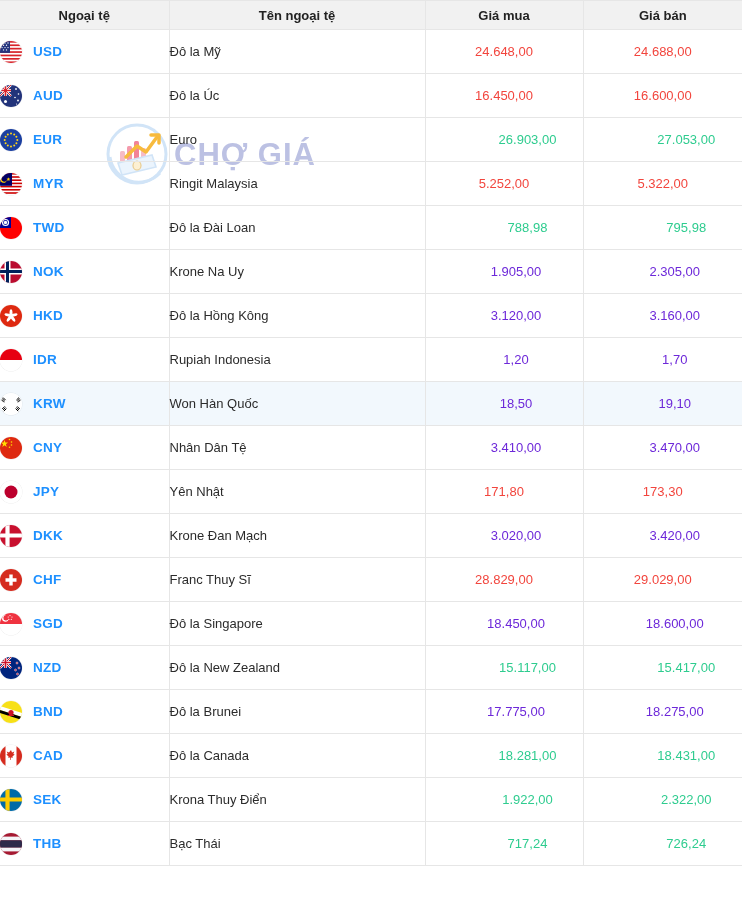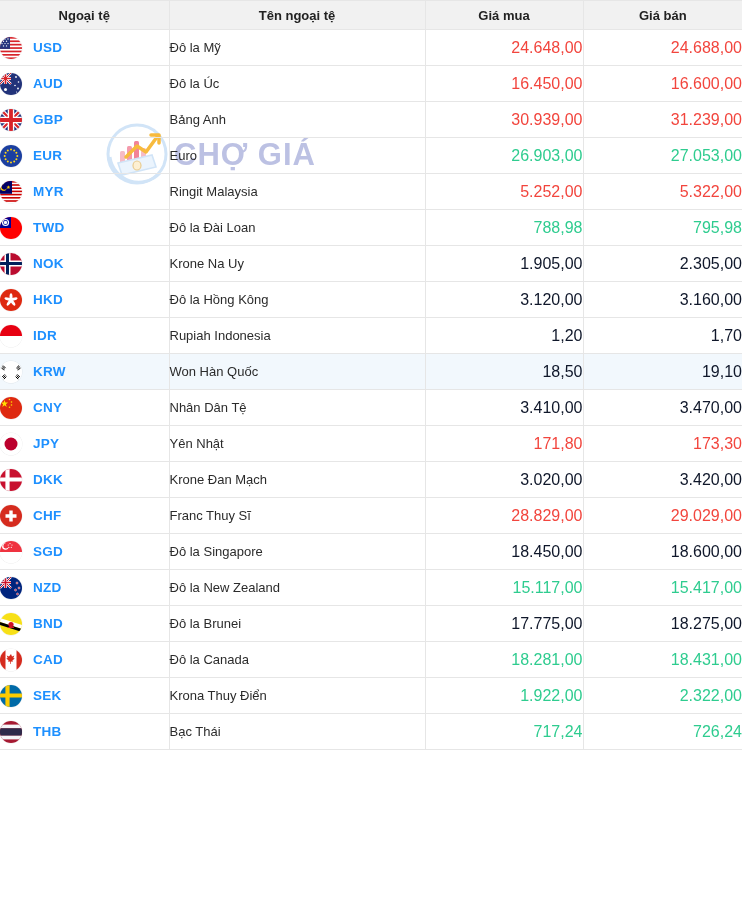--- a/index.html
+++ b/index.html
@@ -37,21 +37,21 @@
     color: #222;
     text-align: center;
     border-top: none;
     border-bottom: 1px solid #e0e0e0;
   }
   .col-code  { width: 169px; }
   .col-name  { width: 256px; }
   .col-buy   { width: 158px; }
   .col-sell  { width: 159px; }
 
-  tbody tr { height: 36px; }
+  tbody tr { height: 44px; }
   tbody tr.hl { background: #f2f8fd; }
   tbody tr.hl td { background: #f2f8fd; }
 
   td.cell-code {
     padding-left: 31px;
   }
   .code-wrap {
     display: flex;
     align-items: center;
     gap: 11px;
@@ -72,28 +72,28 @@
     letter-spacing: .2px;
   }
   td.cell-name {
     padding-left: 17px;
     font-size: 13px;
     color: #2b2b2b;
     margin-left: 48px;
   }
   td.cell-num {
     padding-right: 16px;
-    text-align: right;
-    font-size: 16px;
+    text-align: center;
+    font-size: 13px;
     color: #2b2b2b;
     white-space: nowrap;
   }
   td.cell-num.up   { color: #f2453d; }
   td.cell-num.down { color: #2ecc8f; padding-left: 47px; }
-  td.cell-num.flat { color: #0f172a; padding-left: 24px; }
+  td.cell-num.flat { color: #6d28d9; padding-left: 24px; }
 
   
   .watermark {
     position: absolute;
     left: 106px; top: 121px;
     width: 230px; height: 66px;
     z-index: 1;
     pointer-events: none;
     display: flex;
     align-items: center;
@@ -211,39 +211,20 @@
           </td>
           <td class="cell-name">Đô la Úc</td>
           <td class="cell-num up">16.450,00</td>
           <td class="cell-num up">16.600,00</td>
         </tr>
         <tr>
           <td class="cell-code">
             <div class="code-wrap">
               <span class="flag">
                 <svg viewBox="0 0 22 22">
-                  <rect width="22" height="22" fill="#27357e"></rect>
-      <path d="M0 0 L22 22 M22 0 L0 22" stroke="#fff" stroke-width="4.4"></path>
-      <path d="M0 0 L22 22 M22 0 L0 22" stroke="#d8232a" stroke-width="2.2"></path>
-      <path d="M11 0 V22 M0 11 H22" stroke="#fff" stroke-width="6.5"></path>
-      <path d="M11 0 V22 M0 11 H22" stroke="#d8232a" stroke-width="3.8"></path>
-                </svg>
-              </span>
-              <span class="ccode">GBP</span>
-            </div>
-          </td>
-          <td class="cell-name">Bảng Anh</td>
-          <td class="cell-num up">30.939,00</td>
-          <td class="cell-num up">31.239,00</td>
-        </tr>
-        <tr>
-          <td class="cell-code">
-            <div class="code-wrap">
-              <span class="flag">
-                <svg viewBox="0 0 22 22">
                   <rect width="22" height="22" fill="#1b3fa0"></rect>
       <g fill="#ffd617">
                     <circle cx="11" cy="4.6" r="1"></circle>
                     <circle cx="14.2" cy="5.5" r="1"></circle>
                     <circle cx="16.4" cy="7.8" r="1"></circle>
                     <circle cx="17.3" cy="11" r="1"></circle>
                     <circle cx="16.4" cy="14.2" r="1"></circle>
                     <circle cx="14.2" cy="16.5" r="1"></circle>
                     <circle cx="11" cy="17.4" r="1"></circle>
                     <circle cx="7.8" cy="16.5" r="1"></circle>

